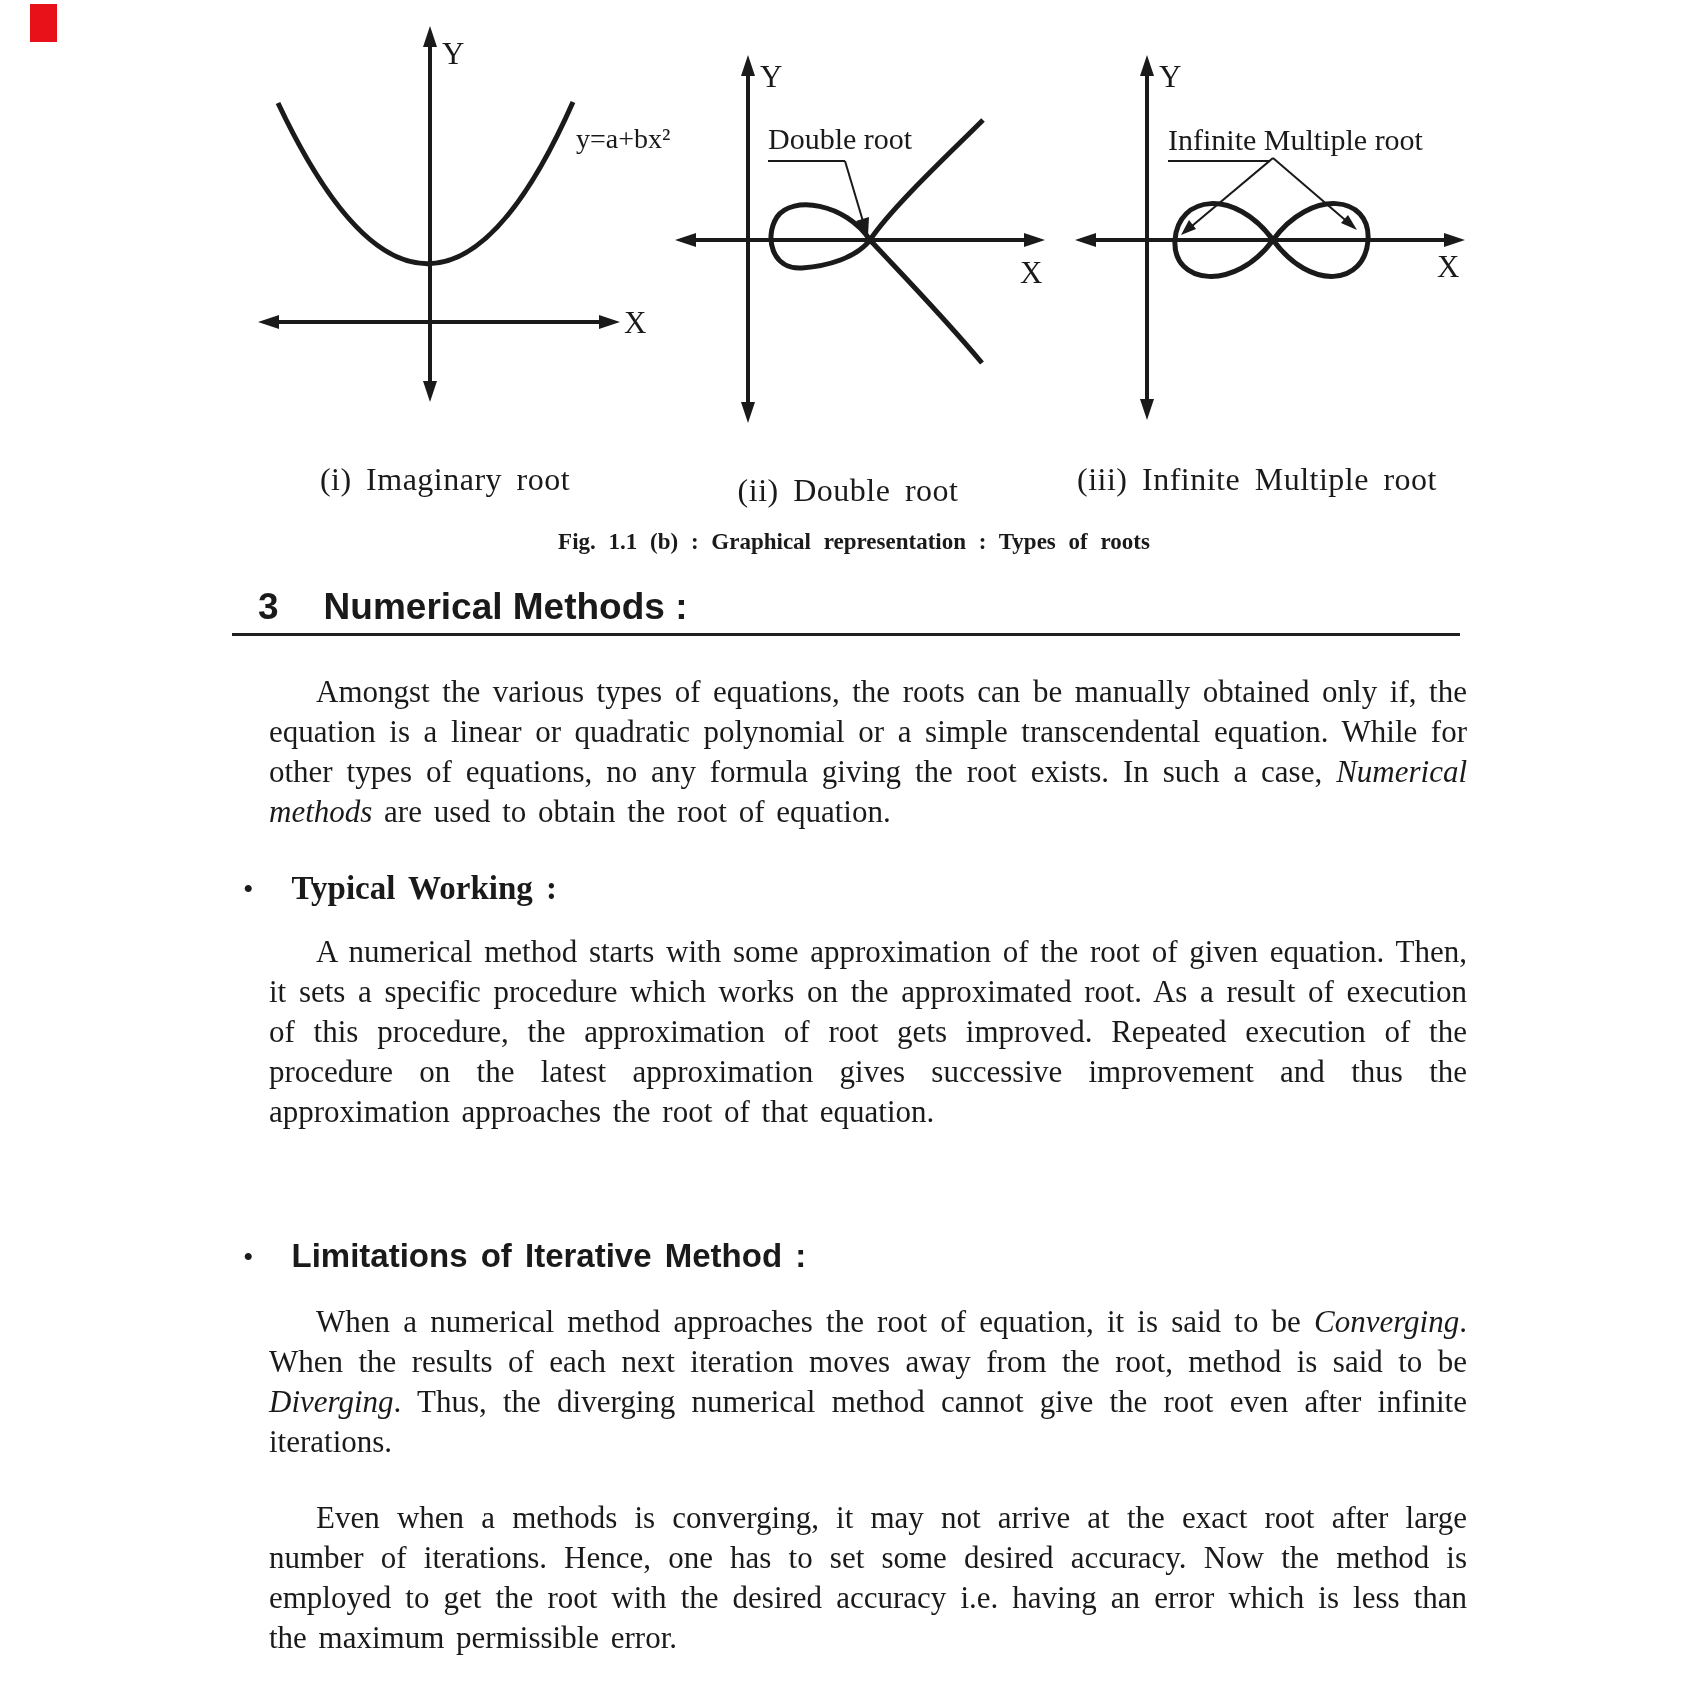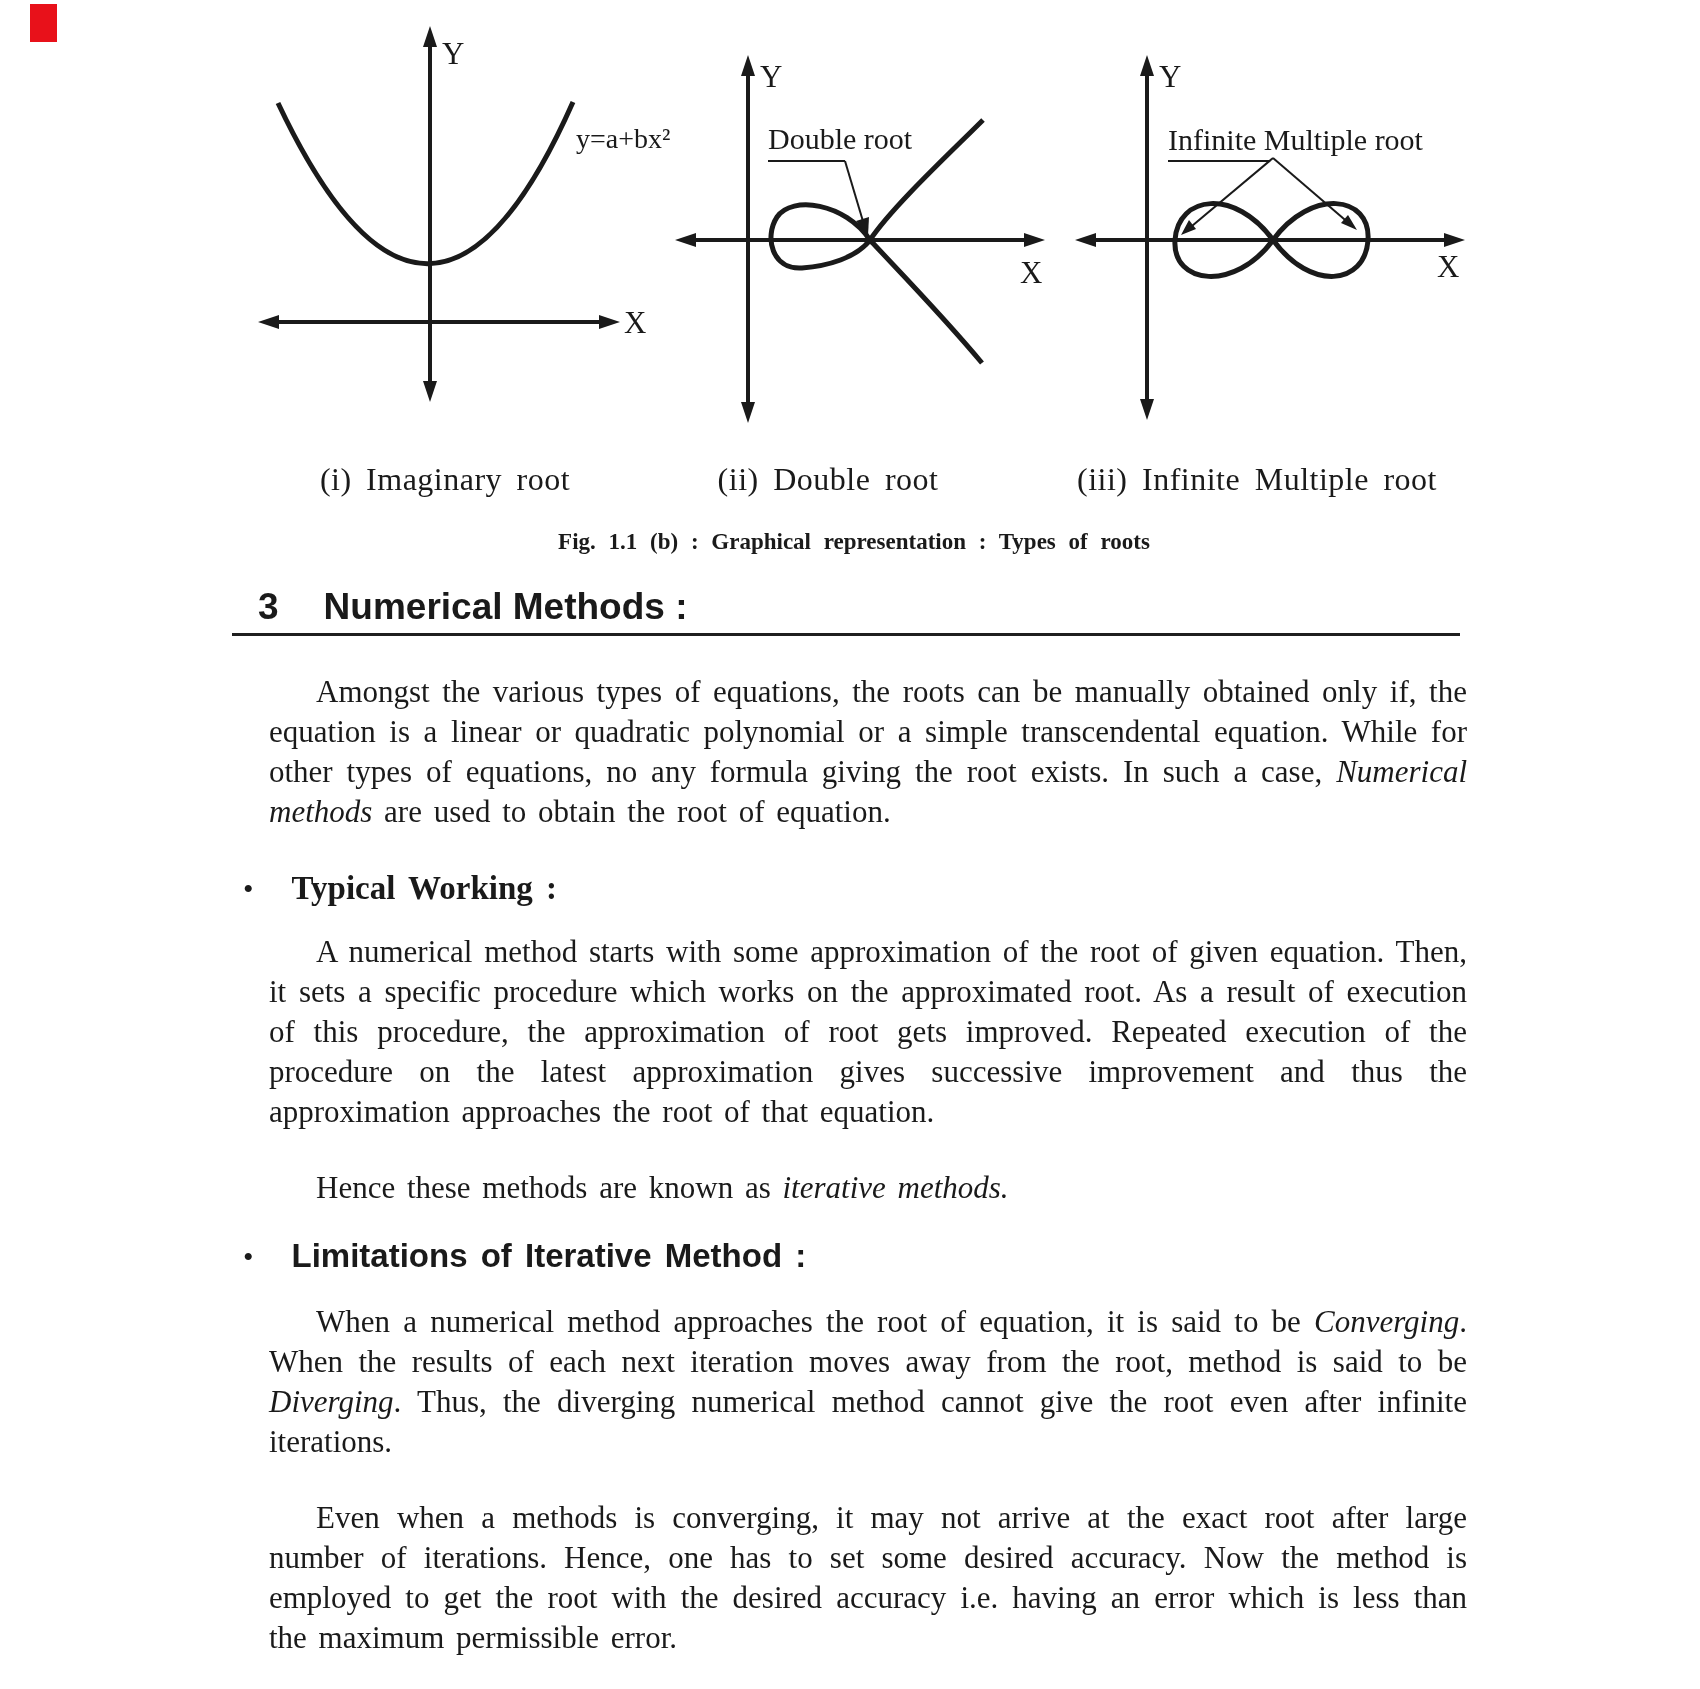--- a/index.html
+++ b/index.html
@@ -99,41 +99,40 @@
     <line x1="288" y1="113" x2="201" y2="186" stroke="#1a1a1a" stroke-width="2"></line>
     <polygon points="196,190 211,184 204,175" fill="#1a1a1a"></polygon>
     <line x1="288" y1="113" x2="366" y2="180" stroke="#1a1a1a" stroke-width="2"></line>
     <polygon points="372,185 363,170 356,178" fill="#1a1a1a"></polygon>
     <text x="174" y="42" font-size="31">Y</text>
     <text x="452" y="232" font-size="31">X</text>
   </svg>
 
   <div class="captions">
     <div class="cap" style="left:280px;width:330px;">(i) Imaginary root</div>
-    <div class="cap" style="left:663px;width:330px;">(ii) Double root</div>
+    <div class="cap" style="left:683px;width:330px;margin-top:11px;">(ii) Double root</div>
     <div class="cap" style="left:1057px;width:400px;">(iii) Infinite Multiple root</div>
   </div>
 
   <div class="fig-caption">Fig. 1.1 (b) : Graphical representation : Types of roots</div>
 
   <div class="section-heading">
     <span class="num">3</span><span class="ttl">Numerical Methods :</span>
   </div>
   <div class="heading-rule"></div>
 
   <div class="para" style="top:672px;"><span>Amongst the various types of equations, the roots can be manually obtained only if, the equation is a linear or quadratic polynomial or a simple transcendental equation. While for other types of equations, no any formula giving the root exists. In such a case, </span><span class="it">Numerical methods</span><span> are used to obtain the root of equation.</span></div>
 
   <div class="bullet-row" style="top:870px;">
     <span class="bullet-dot">•</span>
     <span class="bullet-label-serif">Typical Working :</span>
   </div>
 
   <div class="para" style="top:932px;"><span>A numerical method starts with some approximation of the root of given equation. Then, it sets a specific procedure which works on the approximated root. As a result of execution of this procedure, the approximation of root gets improved. Repeated execution of the procedure on the latest approximation gives successive improvement and thus the approximation approaches the root of that equation.</span></div>
 
-  <div class="para single" style="top:1168px;"><span>Hence these methods are known as </span><span class="it">iterative methods.</span></div>
 
   <div class="bullet-row" style="top:1238px;">
     <span class="bullet-dot">•</span>
     <span class="bullet-label-sans">Limitations of Iterative Method :</span>
   </div>
 
   <div class="para" style="top:1302px;"><span>When a numerical method approaches the root of equation, it is said to be </span><span class="it">Converging</span><span>. When the results of each next iteration moves away from the root, method is said to be </span><span class="it">Diverging</span><span>. Thus, the diverging numerical method cannot give the root even after infinite iterations.</span></div>
 
   <div class="para" style="top:1498px;"><span>Even when a methods is converging, it may not arrive at the exact root after large number of iterations. Hence, one has to set some desired accuracy. Now the method is employed to get the root with the desired accuracy i.e. having an error which is less than the maximum permissible error.</span></div>
 

